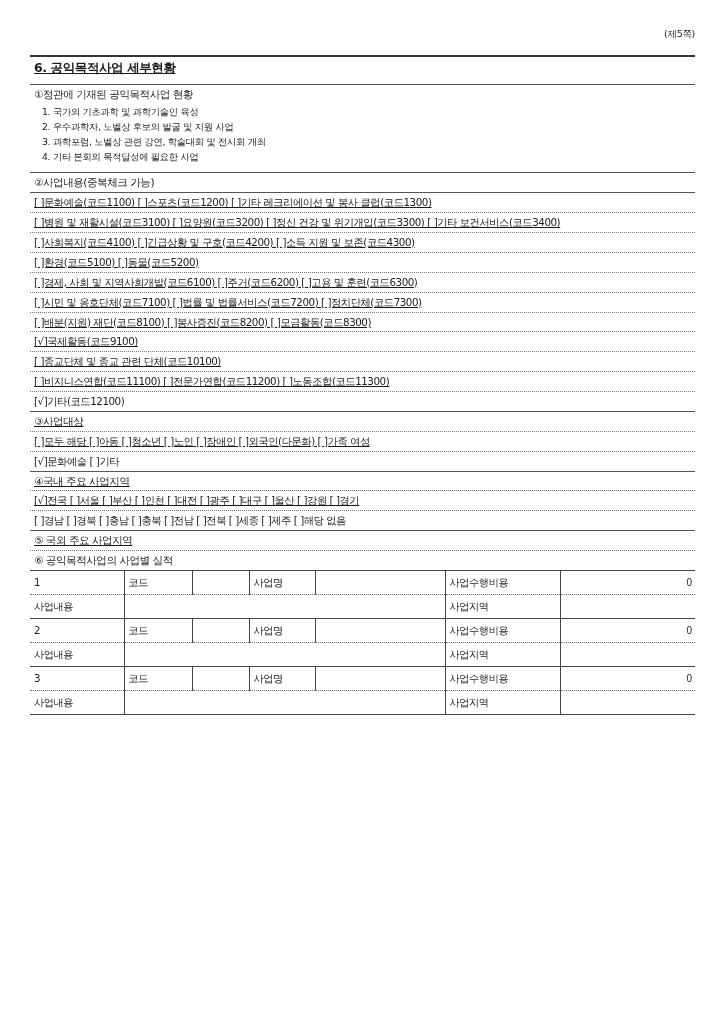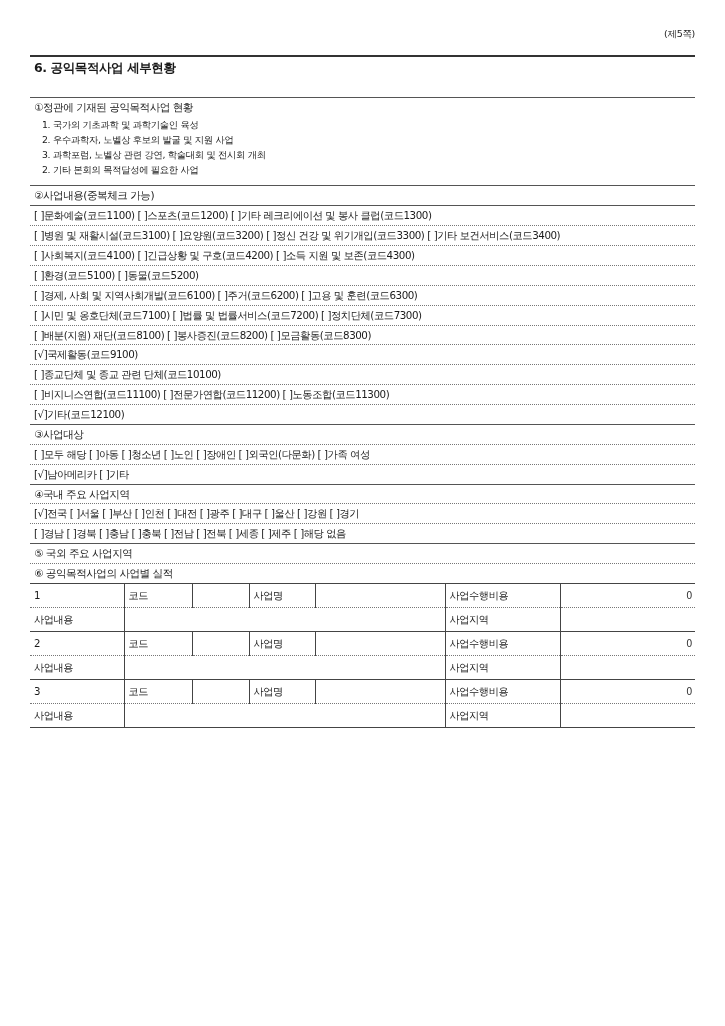--- a/index.html
+++ b/index.html
@@ -19,33 +19,34 @@
     font-size: 9.5px;
     color: #222;
     margin-bottom: 14px;
     letter-spacing: -0.3px;
   }
 
   
   .sec-title-wrap {
     border-top: 2.2px solid #333;
     border-bottom: 1.1px solid #555;
-    padding: 3px 2px 20px 4px;
+    padding: 3px 2px 7px 4px;
+    text-decoration: underline;
   }
   .sec-title {
     font-size: 12.5px;
     font-weight: bold;
     letter-spacing: -0.4px;
   }
 
   
   .blk { padding: 2px 2px 2px 4px; font-size: 10.3px; letter-spacing: -0.4px; line-height: 1.38; }
   .sub-head { font-size: 10.6px; letter-spacing: -0.5px; }
   .solid-b { border-bottom: 1.1px solid #555; }
-  .dot-b { border-bottom: 1px dotted #777; }
+  .dot-b { border-bottom: 1px dotted #777; text-decoration: underline; }
   .nums { padding: 1px 2px 1px 12px; font-size: 9.3px; letter-spacing: -0.3px; line-height: 1.42; }
   .numlist { border-bottom: 1.1px solid #555; padding-bottom: 8px; }
 
   .cbrow { font-size: 10.3px; letter-spacing: -0.45px; line-height: 1.45; }
 
   
   table.perf {
     width: 100%;
     border-collapse: collapse;
     font-size: 10.2px;
@@ -79,42 +80,42 @@
 
   <div class="sec-title-wrap">
     <div class="sec-title">6. 공익목적사업 세부현황</div>
   </div>
 
   <div class="blk sub-head">①정관에 기재된 공익목적사업 현황</div>
   <div class="numlist">
     <div class="nums">1. 국가의 기초과학 및 과학기술인 육성</div>
     <div class="nums">2. 우수과학자, 노벨상 후보의 발굴 및 지원 사업</div>
     <div class="nums">3. 과학포럼, 노벨상 관련 강연, 학술대회 및 전시회 개최</div>
-    <div class="nums">2. 기타 본회의 목적달성에 필요한 사업</div>
+    <div class="nums">4. 기타 본회의 목적달성에 필요한 사업</div>
   </div>
 
   <div class="blk sub-head solid-b">②사업내용(중복체크 가능)</div>
   <div>
     <div class="blk cbrow dot-b">[ ]문화예술(코드1100) [ ]스포츠(코드1200) [ ]기타 레크리에이션 및 봉사 클럽(코드1300)</div>
     <div class="blk cbrow dot-b">[ ]병원 및 재활시설(코드3100) [ ]요양원(코드3200) [ ]정신 건강 및 위기개입(코드3300) [ ]기타 보건서비스(코드3400)</div>
     <div class="blk cbrow dot-b">[ ]사회복지(코드4100) [ ]긴급상황 및 구호(코드4200) [ ]소득 지원 및 보존(코드4300)</div>
     <div class="blk cbrow dot-b">[ ]환경(코드5100) [ ]동물(코드5200)</div>
     <div class="blk cbrow dot-b">[ ]경제, 사회 및 지역사회개발(코드6100) [ ]주거(코드6200) [ ]고용 및 훈련(코드6300)</div>
     <div class="blk cbrow dot-b">[ ]시민 및 옹호단체(코드7100) [ ]법률 및 법률서비스(코드7200) [ ]정치단체(코드7300)</div>
     <div class="blk cbrow dot-b">[ ]배분(지원) 재단(코드8100) [ ]봉사증진(코드8200) [ ]모금활동(코드8300)</div>
     <div class="blk cbrow dot-b">[√]국제활동(코드9100)</div>
     <div class="blk cbrow dot-b">[ ]종교단체 및 종교 관련 단체(코드10100)</div>
     <div class="blk cbrow dot-b">[ ]비지니스연합(코드11100) [ ]전문가연합(코드11200) [ ]노동조합(코드11300)</div>
     <div class="blk cbrow solid-b">[√]기타(코드12100)</div>
   </div>
 
   <div class="blk sub-head dot-b">③사업대상</div>
   <div>
     <div class="blk cbrow dot-b">[ ]모두 해당 [ ]아동 [ ]청소년 [ ]노인 [ ]장애인 [ ]외국인(다문화) [ ]가족 여성</div>
-    <div class="blk cbrow solid-b">[√]남아메리카 [ ]기타</div>
+    <div class="blk cbrow solid-b">[√]문화예술 [ ]기타</div>
   </div>
 
   <div class="blk sub-head dot-b">④국내 주요 사업지역</div>
   <div>
     <div class="blk cbrow dot-b">[√]전국 [ ]서울 [ ]부산 [ ]인천 [ ]대전 [ ]광주 [ ]대구 [ ]울산 [ ]강원 [ ]경기</div>
     <div class="blk cbrow solid-b">[ ]경남 [ ]경북 [ ]충남 [ ]충북 [ ]전남 [ ]전북 [ ]세종 [ ]제주 [ ]해당 없음</div>
   </div>
 
   <div class="blk sub-head dot-b">⑤ 국외 주요 사업지역</div>
 

